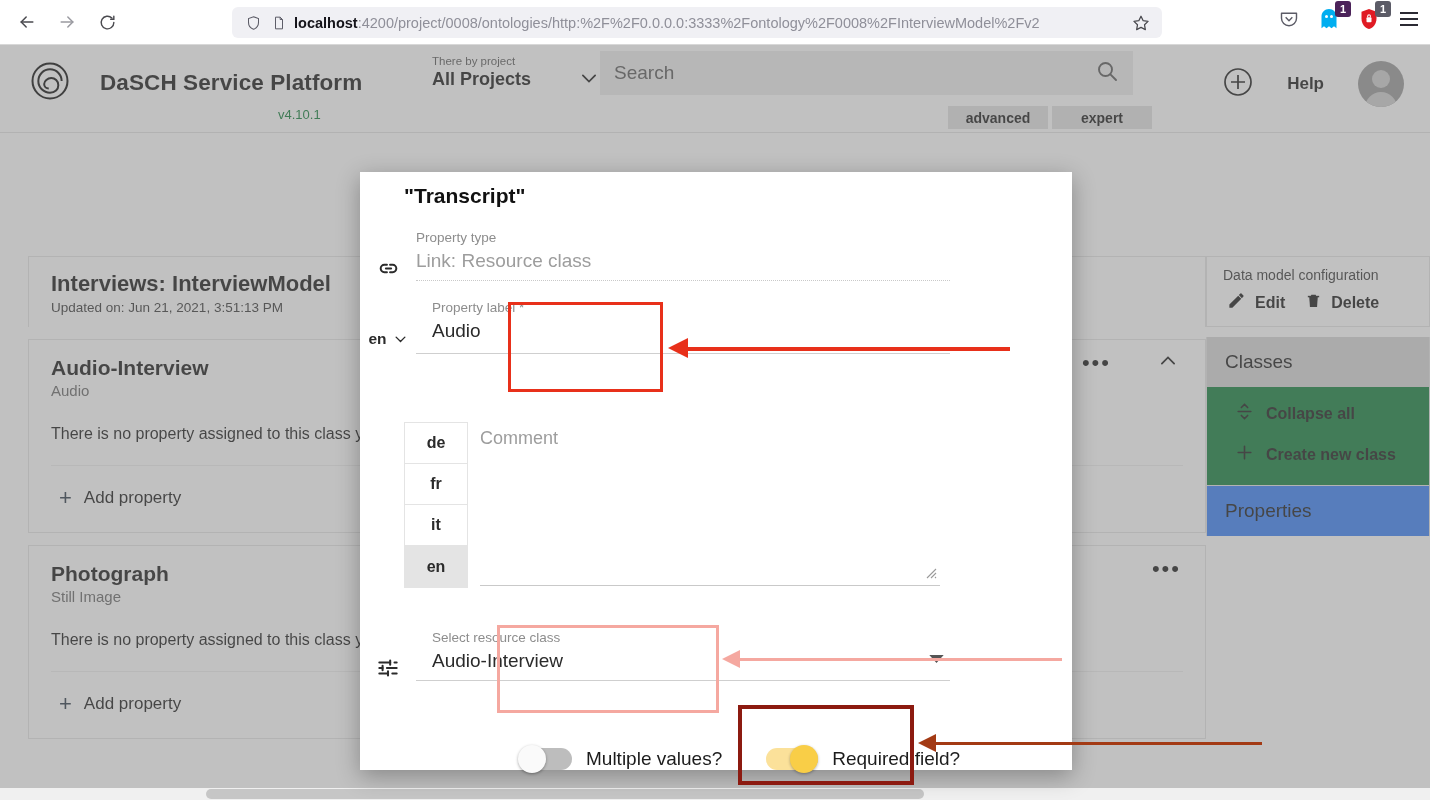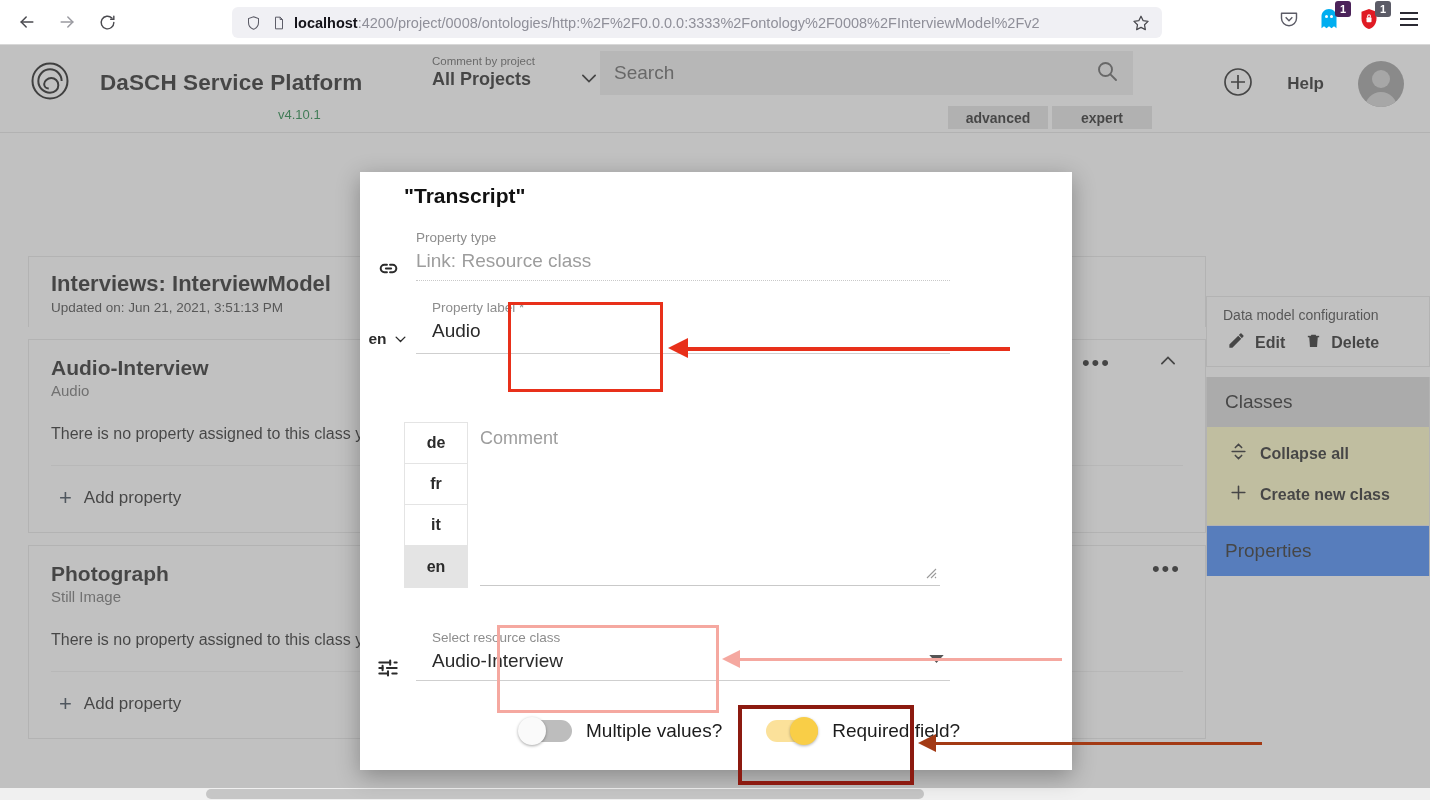--- a/index.html
+++ b/index.html
@@ -101,30 +101,30 @@
   .card-sub { font-size: 15px; color: #6b6b6b; margin-top: 2px; }
   .card-empty { font-size: 16px; color: #1c1c1c; margin-top: 26px; padding-bottom: 22px;
                 border-bottom: 1px solid #eeeeee; }
   .card-action { display:flex; align-items:center; gap:12px; padding: 22px 0 24px 8px; font-size:17px; color:#1c1c1c;}
   .dots { position: absolute; right: 94px; top: 16px; letter-spacing: 2px; font-size: 22px; color:#1c1c1c; line-height:14px;}
   .dots.alone { right: 24px; }
   .chev { position: absolute; right: 26px; top: 14px; }
   .plus-ic { font-size: 22px; color:#2f3b4a; line-height: 16px; }
 
   .right-col { position: absolute; right: 14px; top: 123px; width: 224px; }
-  .dmc-box { border: 1px solid #e6e6e6; padding: 10px 0 12px 0; background:#fff;margin-top:40px;}
+  .dmc-box { border: 1px solid #e6e6e6; padding: 10px 0 12px 0; background:#fff;}
   .dmc-label { font-size: 14px; color: #3c3c3c; padding-left: 16px; }
   .dmc-actions { display:flex; align-items:center; gap: 20px; padding: 8px 0 0 20px; }
   .dmc-act { display:flex; align-items:center; gap:9px; font-size:16px; color:#1c1c1c; font-weight:700;}
   .sec-head {
     background: #d6d6d6; padding: 14px 18px; font-size: 19px; color: #1c1c1c;
     border-left:1px solid #e6e6e6; border-right:1px solid #e6e6e6;
   }
   .sec-head.plain { background: #3b82f6; }
-  .sec-body { border:1px solid #e6e6e6; border-top:none; padding: 6px 0 10px 4px; background:#fef9c3;}
+  .sec-body { border:1px solid #e6e6e6; border-top:none; padding: 6px 0 10px 10px; background:#15803d;}
   .sec-item { display:flex; align-items:center; gap: 12px; padding: 9px 0 9px 18px; font-size:16px; color:#1c1c1c; font-weight:700;}
 
   
   .dim {
     position: absolute; left: 0; top: 45px; width: 1430px; height: 755px;
     background: rgba(120,120,120,0.46);
   }
 
   
   .modal {
@@ -154,21 +154,21 @@
   .lang-opt.active { background:#e4e4e4; }
   .comment-area { flex:1; margin-left: 12px; height: 164px; border-bottom: 1px solid #c9c9c9; position: relative; }
   .comment-ph { font-size: 18px; color:#9d9d9d; padding-top: 6px; }
   .resize-grip { position:absolute; right: 3px; bottom: 6px; width: 14px; height: 14px; }
 
   .row-res { left: 0; top: 458px; width: 712px; }
   .row-res .fbody { width: 534px; padding-bottom: 8px; border-bottom: 1px solid #cfcfcf; padding-left: 16px; position: relative; }
   .sel-caret { position: absolute; right: 6px; bottom: 12px; }
 
   .toggles { position: absolute; left: 160px; top: 548px; display: flex; align-items: center; gap: 44px; }
-  .tg { display: flex; align-items: center; gap: 14px; }
+  .tg { display: flex; align-items: center; gap: 14px; margin-top: 28px; }
   .switch { width: 52px; height: 22px; border-radius: 11px; position: relative; }
   .switch.off { background: #bdbdbd; }
   .switch.on  { background: #fbe19a; }
   .knob { position:absolute; top:-3px; width: 28px; height: 28px; border-radius: 50%; }
   .switch.off .knob { left: -2px; background: #fafafa; box-shadow: 0 1px 3px rgba(0,0,0,.35); }
   .switch.on  .knob { left: 24px; background: #f9ce47; box-shadow: 0 1px 3px rgba(0,0,0,.3); }
   .tg-label { font-size: 19px; color: #1c1c1c; }
 
   
   .anno { position: absolute; pointer-events: none; }
@@ -270,21 +270,21 @@
           <svg width="40" height="40" viewBox="0 0 48 48" fill="none" stroke="#111" stroke-width="2.4">
             <circle cx="24" cy="24" r="21"></circle>
             <path d="M38 24a14 14 0 1 0-14 14c6 0 10-4 10-9s-4-8.5-8.5-8.5S17 24 17 27.5 19.6 33 22.5 33"></path>
           </svg>
         </span>
         <span class="brand-name">DaSCH Service Platform</span>
       </div>
       <div class="version">v4.10.1</div>
 
       <div class="proj-filter">
-        <div class="pf-label">Comment by project</div>
+        <div class="pf-label">There by project</div>
         <div class="pf-row">
           <span class="pf-val">All Projects</span>
           <span>
             <svg width="22" height="14" viewBox="0 0 24 16" fill="none" stroke="#1c1c1c" stroke-width="2" stroke-linecap="round">
                 <path d="M5 5l7 7 7-7"></path>
               </svg>
           </span>
         </div>
       </div>
 

